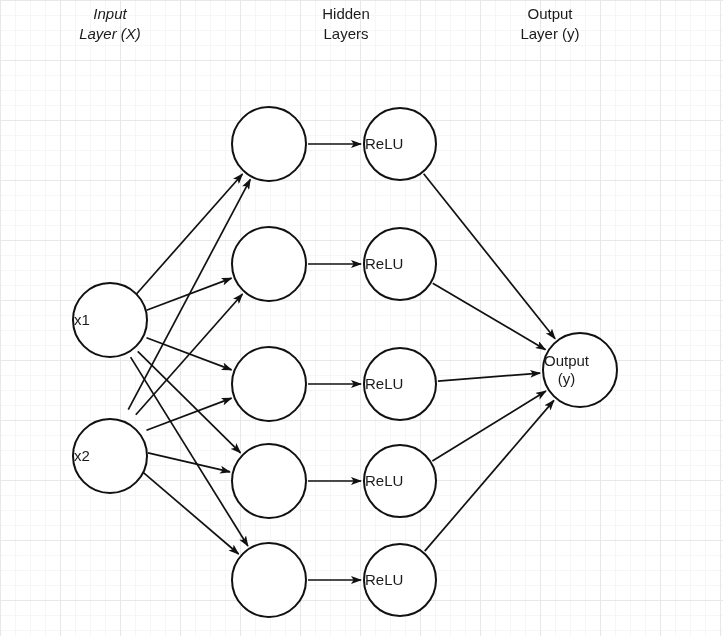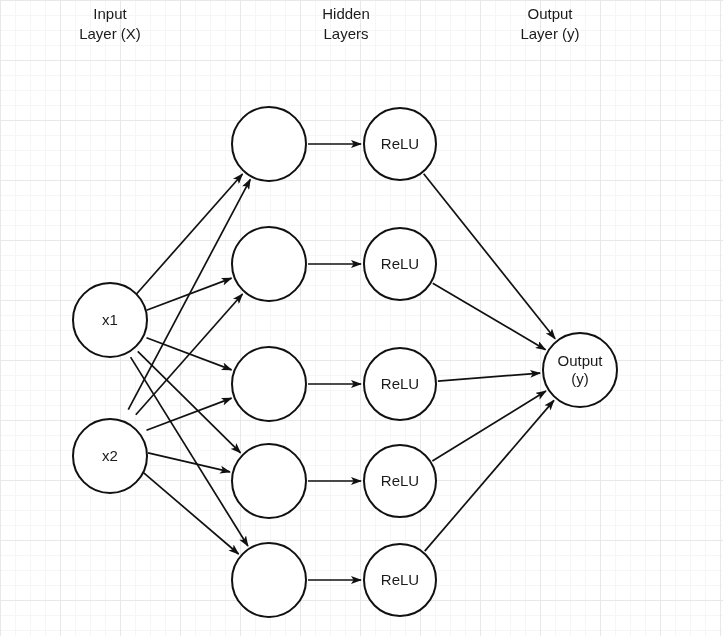--- a/index.html
+++ b/index.html
@@ -40,21 +40,20 @@
     height: 636px;
   }
   .node {
     position: absolute;
     border: 2px solid #111111;
     border-radius: 50%;
     background: #ffffff;
     box-sizing: border-box;
     display: flex;
     align-items: center;
-    justify-content: center;
     text-align: center;
   }
   .node-label {
     font-size: 15px;
     line-height: 18px;
     color: #1b1b1b;
     white-space: pre-line;
     user-select: none;
     font-family: "Liberation Sans", sans-serif;
   }
@@ -88,21 +87,21 @@
         <line x1="308" y1="580" x2="361" y2="580" stroke="#111111" stroke-width="1.7" marker-end="url(#arrowhead)"></line>
         <line x1="423.67419859959324" y1="173.72427157504484" x2="555.0797909477966" y2="338.71129307890016" stroke="#111111" stroke-width="1.7" marker-end="url(#arrowhead)"></line>
         <line x1="432.74414351948235" y1="283.28266229480624" x2="545.532480505808" y2="349.7024607423092" stroke="#111111" stroke-width="1.7" marker-end="url(#arrowhead)"></line>
         <line x1="437.885580592574" y1="381.0533437316887" x2="540.1204414815011" y2="373.1017434403277" stroke="#111111" stroke-width="1.7" marker-end="url(#arrowhead)"></line>
         <line x1="432.34449304951164" y1="461.0542292861345" x2="545.9531652110404" y2="390.9955481198584" stroke="#111111" stroke-width="1.7" marker-end="url(#arrowhead)"></line>
         <line x1="424.7300721913268" y1="551.1482491101187" x2="553.9683450617613" y2="400.37026409461185" stroke="#111111" stroke-width="1.7" marker-end="url(#arrowhead)"></line>
       </g>
   </svg>
 
   <div id="title-layer">
-      <div class="layer-title" style="left: 50px; top: 4px; width: 120px;">Input
+      <div class="layer-title" style="left: 50px; top: 4px; width: 120px; font-style: italic;">Input
 Layer (X)</div>
       <div class="layer-title" style="left: 286px; top: 4px; width: 120px;">Hidden
 Layers</div>
       <div class="layer-title" style="left: 490px; top: 4px; width: 120px;">Output
 Layer (y)</div>
     </div>
   <div id="node-layer">
       <div class="node" style="left: 72px; top: 282px; width: 76px; height: 76px;">
         <span class="node-label">x1</span>
       </div>

